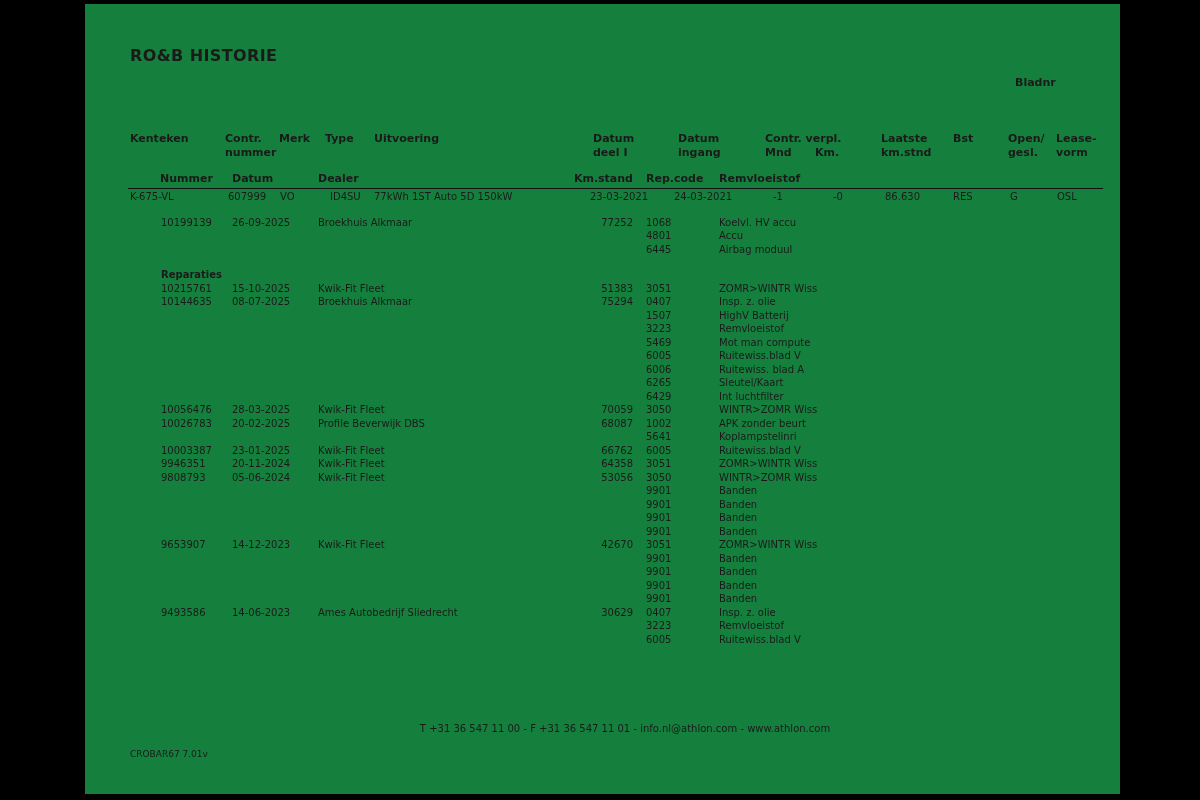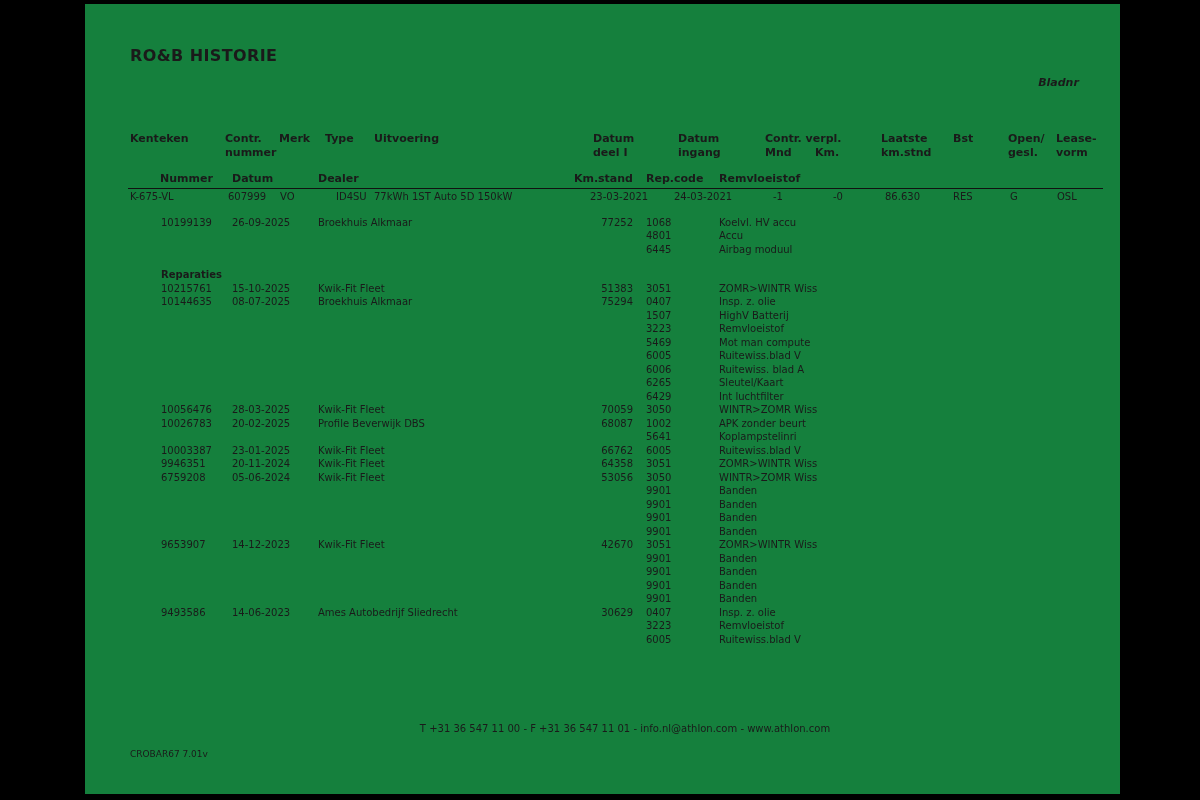--- a/index.html
+++ b/index.html
@@ -11,38 +11,38 @@
   }
   .page{
     position:absolute;left:85px;top:4px;width:1035px;height:790px;
     background:#15803d;
   }
   .title{
     position:absolute;left:45px;top:42px;
     font-size:16px;font-weight:bold;letter-spacing:.4px;white-space:nowrap;
   }
   .bladnr{
-    position:absolute;left:930px;top:72px;width:87px;text-align:center;
-    font-size:11px;font-weight:bold;font-style:italic;
+    position:absolute;left:930px;top:72px;width:87px;text-align:left;
+    font-size:11px;font-weight:bold;
   }
   .hspan{position:absolute;font-size:11px;font-weight:bold;white-space:nowrap;line-height:14px;}
   .divider{position:absolute;left:43px;top:184px;width:975px;height:1px;background:#111;}
   .tbody{
     position:absolute;left:0;top:186px;width:1035px;
     font-size:10px;line-height:13.5px;
   }
   .ln{position:relative;height:13.5px;}
   .ln span{position:absolute;top:0;white-space:nowrap;}
   .gap{height:12px;}
   .bold{font-weight:bold;}
   
   .k  {left:45px;}
   .cn {left:143px;}
   .mk {left:195px;}
-  .tp {left:245px;margin-left:6px;}
+  .tp {left:245px;}
   .uv {left:289px;}
   .d1 {left:505px;}
   .d2 {left:589px;}
   .mnd{left:668px;width:30px;text-align:right;}
   .kmv{left:728px;width:30px;text-align:right;}
   .lk {left:775px;width:60px;text-align:right;}
   .bst{left:868px;}
   .og {left:925px;}
   .lv {left:972px;}
   .no {left:76px;}
@@ -220,21 +220,21 @@
     <div class="ln">
       <span class="no">9946351</span>
       <span class="dt">20-11-2024</span>
       <span class="dl">Kwik-Fit Fleet</span>
       <span class="km">64358</span>
       <span class="cd">3051</span>
       <span class="ds">ZOMR&gt;WINTR Wiss</span>
     </div>
 
     <div class="ln">
-      <span class="no">6759208</span>
+      <span class="no">9808793</span>
       <span class="dt">05-06-2024</span>
       <span class="dl">Kwik-Fit Fleet</span>
       <span class="km">53056</span>
       <span class="cd">3050</span>
       <span class="ds">WINTR&gt;ZOMR Wiss</span>
     </div>
     <div class="ln">
       <span class="cd">9901</span>
       <span class="ds">Banden</span>
     </div>

